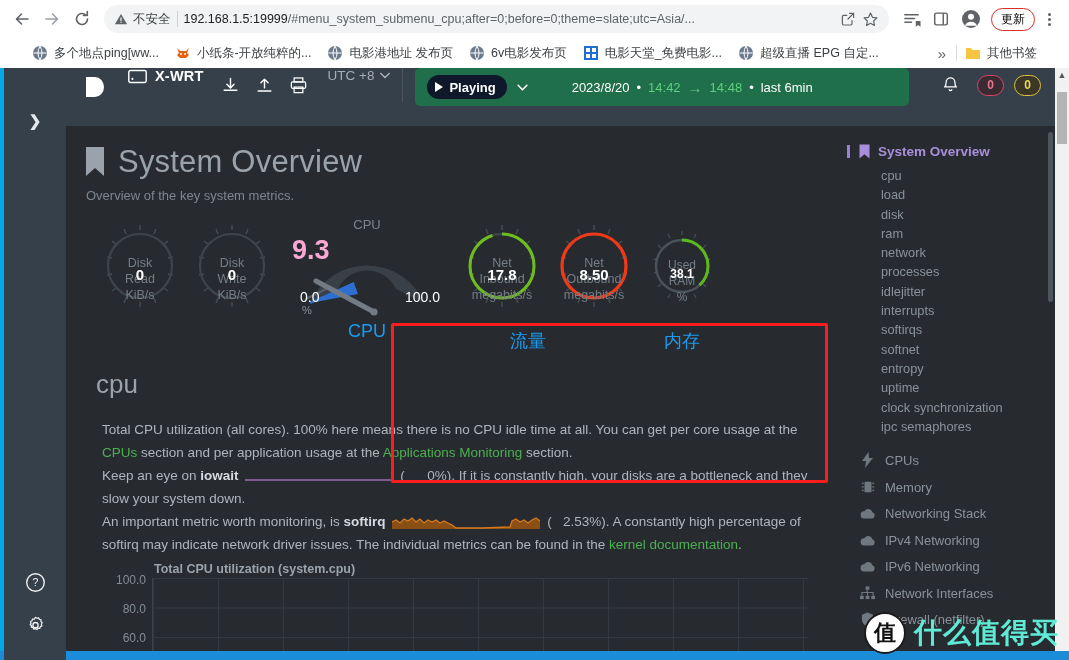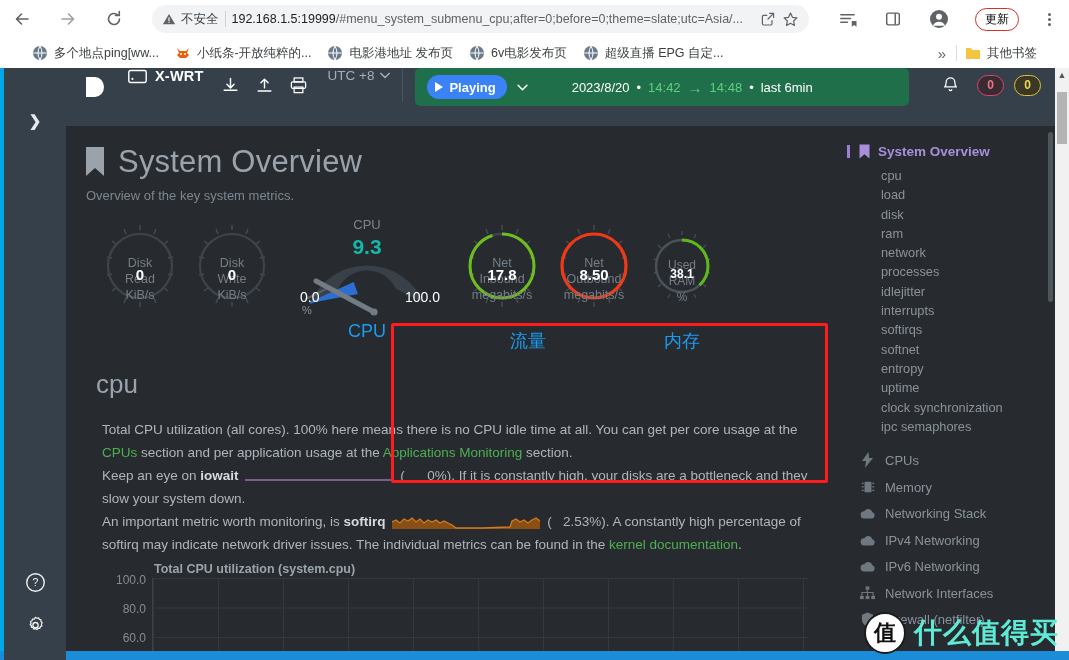--- a/index.html
+++ b/index.html
@@ -7,21 +7,21 @@
     width: 1069px; height: 660px;
     overflow: hidden;
     font-family: "Liberation Sans", sans-serif;
     background: #ffffff;
   }
 
   
   .browser-chrome { width: 1069px; background: #ffffff; }
   .nav-bar {
     height: 38px; display: flex; align-items: center;
-    padding: 0 8px; gap: 18px; background: #ffffff;
+    padding: 0 8px; gap: 2px; background: #ffffff;
   }
   .nav-btn {
     width: 28px; height: 28px; display: flex;
     align-items: center; justify-content: center;
     color: #5f6368; flex: 0 0 auto;
   }
   .nav-btn svg { display: block; }
   .omnibox {
     flex: 1 1 auto; height: 28px; background: #f1f3f4;
     border-radius: 14px; display: flex; align-items: center;
@@ -86,21 +86,21 @@
   .tb-icon { width: 34px; height: 34px; display: flex; align-items: center; justify-content: center; color: #ffffff; }
   .tz-chip { display: flex; align-items: center; gap: 6px; margin-left: 12px; color: #a5adb6; font-size: 13.5px; }
   .tb-div { width: 1px; height: 34px; background: #4a5560; margin: 0 12px; }
 
   .timebar {
     background: #1f6f4a; border-radius: 5px; height: 38px; display: flex;
     align-items: center; padding: 0 12px; gap: 10px; flex: 0 0 auto;
     min-width: 494px;
   }
   .play-pill {
-    background: #3b82f6; border-radius: 13px; height: 24px;
+    background: #0f172a; border-radius: 13px; height: 24px;
     display: flex; align-items: center; gap: 6px; padding: 0 11px 0 8px;
     color: #ffffff; font-size: 13px; font-weight: bold;
   }
   .tri { width: 0; height: 0; border-left: 8px solid #ffffff;
     border-top: 5px solid transparent; border-bottom: 5px solid transparent; }
   .time-range { margin-left: 34px; font-size: 13px; color: #ffffff; display: flex; align-items: center; gap: 7px; white-space: nowrap; }
   .t-green { color: #5fcf80; }
   .t-arrow { color: #5fcf80; font-size: 15px; }
 
   .tb-right { margin-left: auto; display: flex; align-items: center; gap: 10px; }
@@ -309,20 +309,30 @@
           <path d="M1.3 8h13.4M8 1a14 14 0 0 1 0 14A14 14 0 0 1 8 1z" stroke="#fff" stroke-width="1" fill="none"></path>
         </svg>
       <span>电影港地址 发布页</span>
     </div>
     <div class="bm">
       <svg class="bm-favicon" viewBox="0 0 16 16">
           <circle cx="8" cy="8" r="7" fill="#6b7b8c"></circle>
           <path d="M1.3 8h13.4M8 1a14 14 0 0 1 0 14A14 14 0 0 1 8 1z" stroke="#fff" stroke-width="1" fill="none"></path>
         </svg>
       <span>6v电影发布页</span>
+    </div>
+    <div class="bm">
+      <svg class="bm-favicon" viewBox="0 0 16 16">
+          <rect x="1" y="1" width="14" height="14" fill="#1f6fd0"></rect>
+          <rect x="3" y="3" width="4" height="4" fill="#fff"></rect>
+          <rect x="9" y="3" width="4" height="4" fill="#fff"></rect>
+          <rect x="3" y="9" width="4" height="4" fill="#fff"></rect>
+          <rect x="9" y="9" width="4" height="4" fill="#fff"></rect>
+        </svg>
+      <span>电影天堂_免费电影...</span>
     </div>
     <div class="bm">
       <svg class="bm-favicon" viewBox="0 0 16 16">
           <circle cx="8" cy="8" r="7" fill="#6b7b8c"></circle>
           <path d="M1.3 8h13.4M8 1a14 14 0 0 1 0 14A14 14 0 0 1 8 1z" stroke="#fff" stroke-width="1" fill="none"></path>
         </svg>
       <span>超级直播 EPG 自定...</span>
     </div>
     <div class="bm-overflow">»</div>
     <div class="bm-div"></div>
@@ -503,21 +513,21 @@
         <div class="gauge-item wide" style="margin-left:14px">
           <svg width="150" height="108" viewBox="0 0 150 108">
             <path d="M18 86 A 62 62 0 0 1 132 86 L 104 72 A 32 32 0 0 0 46 72 Z" fill="#3a4048"></path>
             <path d="M18 86 L 62 66" stroke="#2d6fd0" stroke-width="2" fill="none"></path>
             <path d="M18 86 L 62 66 L 66 77 Z" fill="#2d6fd0"></path>
             <line x1="14" y1="82" x2="34" y2="72" stroke="#555d66" stroke-width="2.4" stroke-linecap="round"></line>
             <line x1="24" y1="64" x2="82" y2="95" stroke="#737c85" stroke-width="5" stroke-linecap="round"></line>
             <circle cx="82" cy="95" r="3.6" fill="#737c85"></circle>
           </svg>
           <div style="position:absolute;left:0;right:0;top:0;text-align:center;font-size:13px;color:#7c848c">CPU</div>
-          <div style="position:absolute;left:0;right:0;top:18px;text-align:center;font-size:21px;font-weight:bold;color:#14b8a6">9.3</div>
+          <div style="position:absolute;left:0;right:0;top:18px;text-align:left;font-size:27px;font-weight:bold;color:#f9a8d4">9.3</div>
           <div style="position:absolute;left:8px;top:72px;font-size:14px;color:#ffffff">0.0</div>
           <div style="position:absolute;left:10px;top:87px;font-size:11px;color:#8a9199">%</div>
           <div style="position:absolute;right:2px;top:72px;font-size:14px;color:#ffffff">100.0</div>
           <div class="gauge-cap" style="top:104px">CPU</div>
         </div>
 
         <div class="gauge-item" style="margin-left:14px">
           <svg width="92" height="100" viewBox="0 0 92 100">
             <g stroke="#454d55" stroke-width="1.4">
               <line x1="46" y1="8" x2="46" y2="13"></line>

